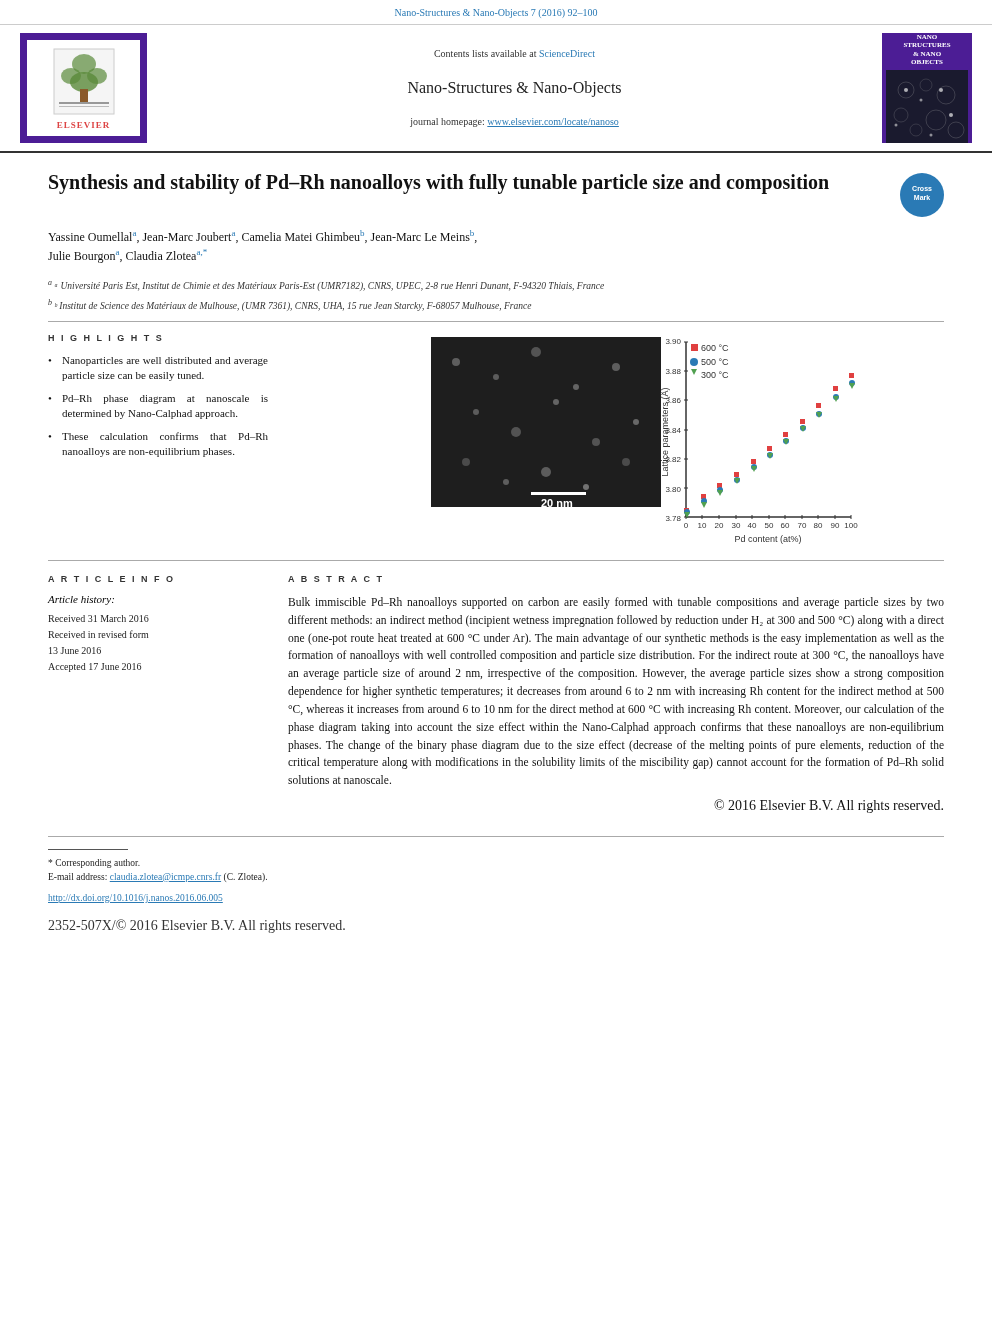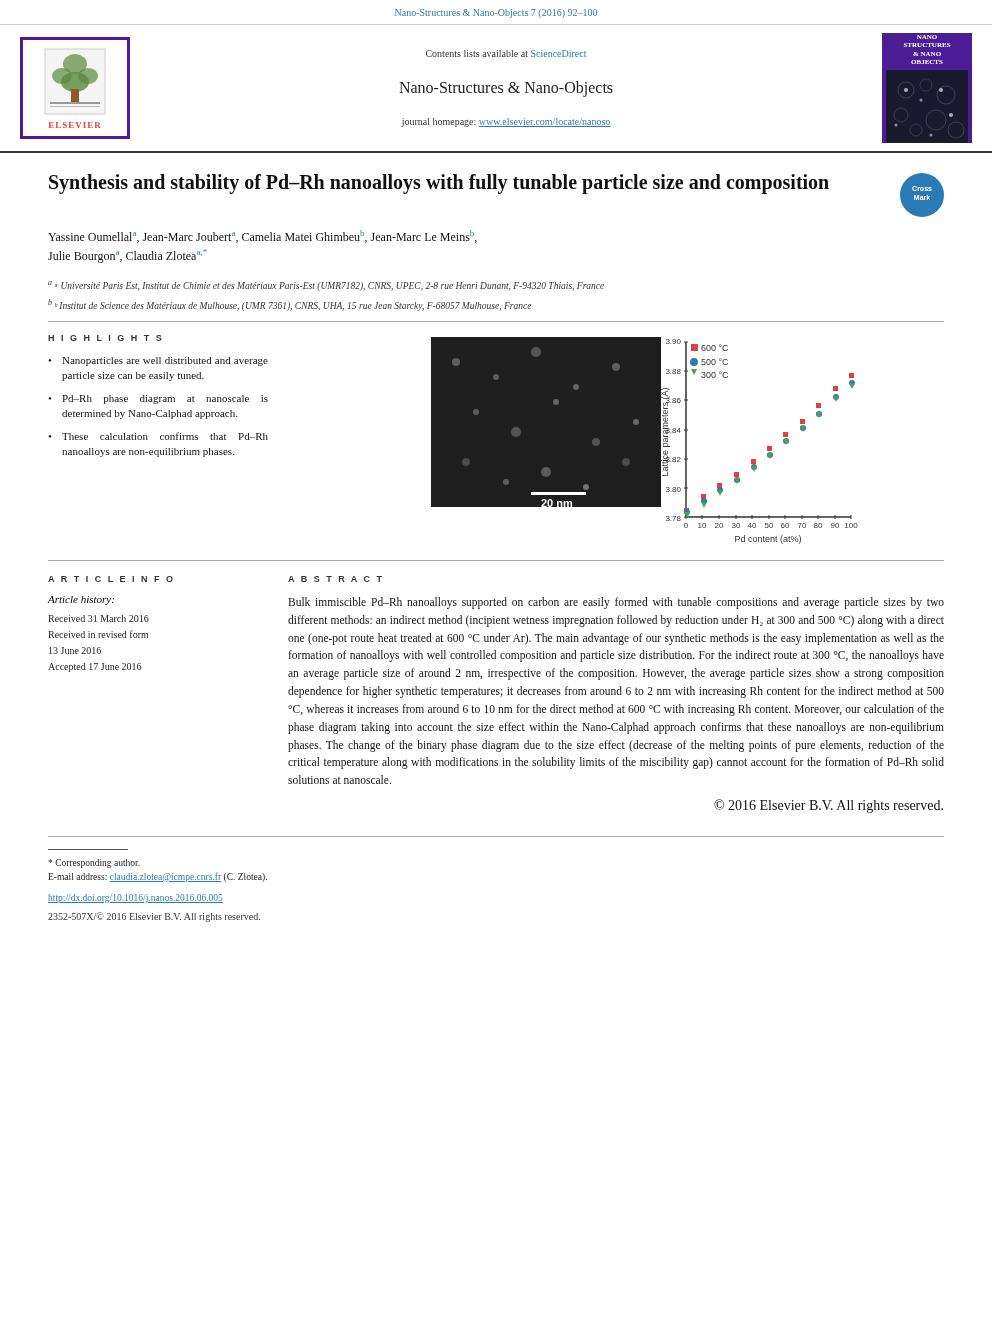--- a/index.html
+++ b/index.html
@@ -27,26 +27,26 @@
       border-bottom: 1px solid #ccc;
     }
     
     .header-area {
       display: flex;
       align-items: center;
       padding: 8px 20px 8px 20px;
       border-bottom: 2px solid #333;
     }
     .elsevier-logo-box {
-      border: 3px solid #4c1d95;
+      border: 7px solid #4c1d95;
       padding: 4px;
       display: flex;
       flex-direction: column;
       align-items: center;
-      width: 110px;
+      width: 127px;
     }
     .elsevier-text {
       font-size: 9px;
       font-weight: bold;
       color: #d44;
       letter-spacing: 1px;
     }
     .header-center {
       flex: 1;
       text-align: center;
@@ -272,23 +272,23 @@
     .footnote-text {
       font-size: 9.5px;
       color: #222;
       line-height: 1.5;
     }
     .footnote-link {
       color: #2a7ab5;
       font-size: 9.5px;
     }
     .issn-text {
-      font-size: 10px;
+      font-size: 14px;
       color: #333;
-      margin-top: 4px;
+      margin-top: 10px;
     }
   </style>
 </head>
 <body>
 
 <div class="page">
 
   <div class="journal-top-bar">
     <span>Nano-Structures &amp; Nano-Objects 7 (2016) 92–100</span>
   </div>

